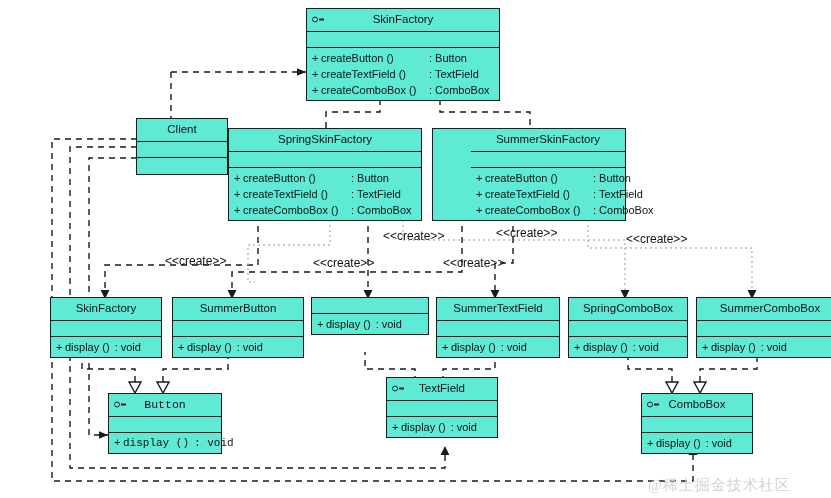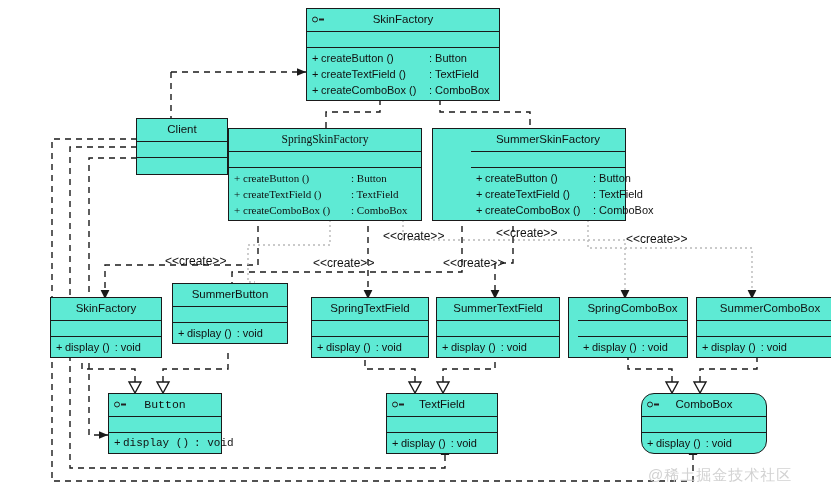--- a/index.html
+++ b/index.html
@@ -118,21 +118,21 @@
   </div>
 
   <div class="uml" style="left:136px;top:118px;width:92px;">
     <div class="sec title">
       <span>Client</span>
     </div>
     <div class="sec empty"></div>
     <div class="sec last empty"></div>
   </div>
 
-  <div class="uml" style="left:228px;top:128px;width:194px;font-family:Liberation Serif, serif;">
+  <div class="uml" style="left:228px;top:128px;width:194px;">
     <div class="sec title">
       <span>SpringSkinFactory</span>
     </div>
     <div class="sec empty"></div>
     <div class="sec last ops">
       <div class="op">
         <span class="vis">+</span>
         <span class="nm" style="width:108px">createButton ()</span>
         <span class="ty">: Button</span>
       </div>
@@ -180,38 +180,35 @@
     <div class="sec empty"></div>
     <div class="sec last ops">
       <div class="op">
         <span class="vis">+</span>
         <span class="nm" style="margin-right:5px">display ()</span>
         <span class="ty">: void</span>
       </div>
     </div>
   </div>
 
-  <div class="uml" style="left:172px;top:283px;width:116px;">
+  <div class="uml" style="left:172px;top:297px;width:132px;">
     <div class="sec title">
       <span>SummerButton</span>
     </div>
     <div class="sec empty"></div>
     <div class="sec last ops">
       <div class="op">
         <span class="vis">+</span>
         <span class="nm" style="margin-right:5px">display ()</span>
         <span class="ty">: void</span>
       </div>
     </div>
   </div>
 
   <div class="uml" style="left:311px;top:297px;width:118px;">
-    <div class="sec title">
-      <span>SpringTextField</span>
-    </div>
     <div class="sec empty"></div>
     <div class="sec last ops">
       <div class="op">
         <span class="vis">+</span>
         <span class="nm" style="margin-right:5px">display ()</span>
         <span class="ty">: void</span>
       </div>
     </div>
   </div>
 
@@ -222,21 +219,21 @@
     <div class="sec empty"></div>
     <div class="sec last ops">
       <div class="op">
         <span class="vis">+</span>
         <span class="nm" style="margin-right:5px">display ()</span>
         <span class="ty">: void</span>
       </div>
     </div>
   </div>
 
-  <div class="uml" style="left:568px;top:297px;width:120px;padding-left:9px;">
+  <div class="uml" style="left:568px;top:297px;width:120px;">
     <div class="sec title">
       <span>SpringComboBox</span>
     </div>
     <div class="sec empty"></div>
     <div class="sec last ops">
       <div class="op">
         <span class="vis">+</span>
         <span class="nm" style="margin-right:5px">display ()</span>
         <span class="ty">: void</span>
       </div>
@@ -268,39 +265,39 @@
     <div class="sec empty"></div>
     <div class="sec last ops">
       <div class="op">
         <span class="vis">+</span>
         <span class="nm" style="margin-right:5px">display ()</span>
         <span class="ty">: void</span>
       </div>
     </div>
   </div>
 
-  <div class="uml" style="left:386px;top:393px;width:112px;">
+  <div class="uml" style="left:386px;top:377px;width:112px;">
     <div class="sec title">
       <span class="ifc-icon">
           <span class="ring"></span>
           <span class="stem"></span>
         </span>
       <span>TextField</span>
     </div>
     <div class="sec empty"></div>
     <div class="sec last ops">
       <div class="op">
         <span class="vis">+</span>
         <span class="nm" style="margin-right:5px">display ()</span>
         <span class="ty">: void</span>
       </div>
     </div>
   </div>
 
-  <div class="uml" style="left:641px;top:393px;width:126px;border-radius:13px;">
+  <div class="uml" style="left:641px;top:393px;width:112px;">
     <div class="sec title">
       <span class="ifc-icon">
           <span class="ring"></span>
           <span class="stem"></span>
         </span>
       <span>ComboBox</span>
     </div>
     <div class="sec empty"></div>
     <div class="sec last ops">
       <div class="op">
@@ -311,15 +308,15 @@
     </div>
   </div>
 
   <div class="crtlabel" style="left:165px;top:255px;">&lt;&lt;create&gt;&gt;</div>
   <div class="crtlabel" style="left:313px;top:257px;">&lt;&lt;create&gt;&gt;</div>
   <div class="crtlabel" style="left:443px;top:257px;">&lt;&lt;create&gt;&gt;</div>
   <div class="crtlabel" style="left:383px;top:230px;">&lt;&lt;create&gt;&gt;</div>
   <div class="crtlabel" style="left:496px;top:227px;">&lt;&lt;create&gt;&gt;</div>
   <div class="crtlabel" style="left:626px;top:233px;">&lt;&lt;create&gt;&gt;</div>
 
-  <div class="watermark" style="left:648px;top:466px;">@稀土掘金技术社区</div>
+  <div class="watermark" style="left:648px;top:476px;font-family:Liberation Serif, serif;">@稀土掘金技术社区</div>
 
 </div>
 
 </body></html>

